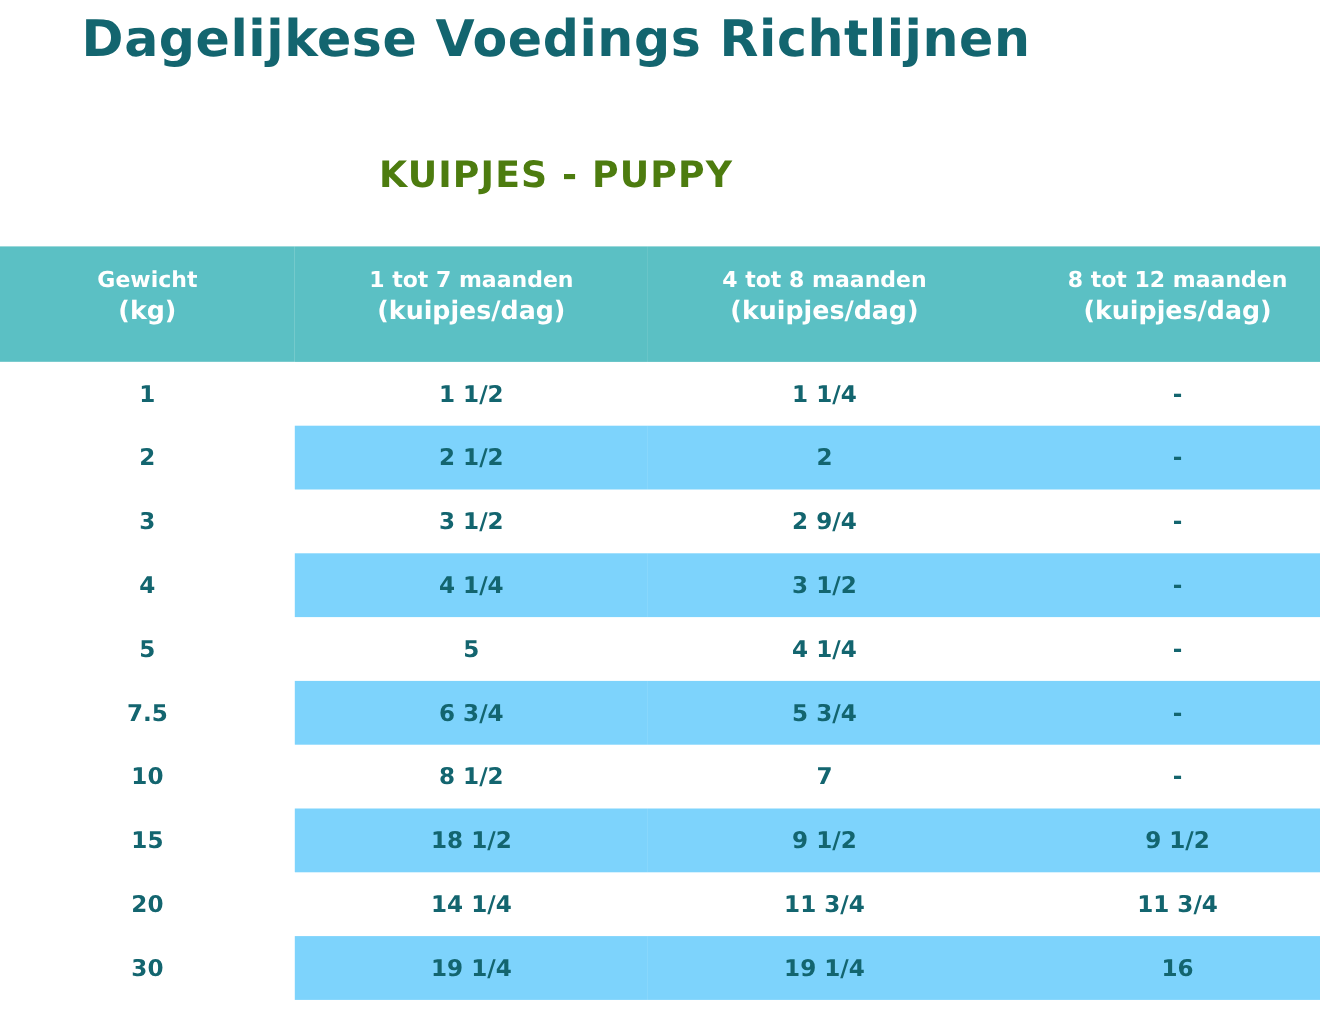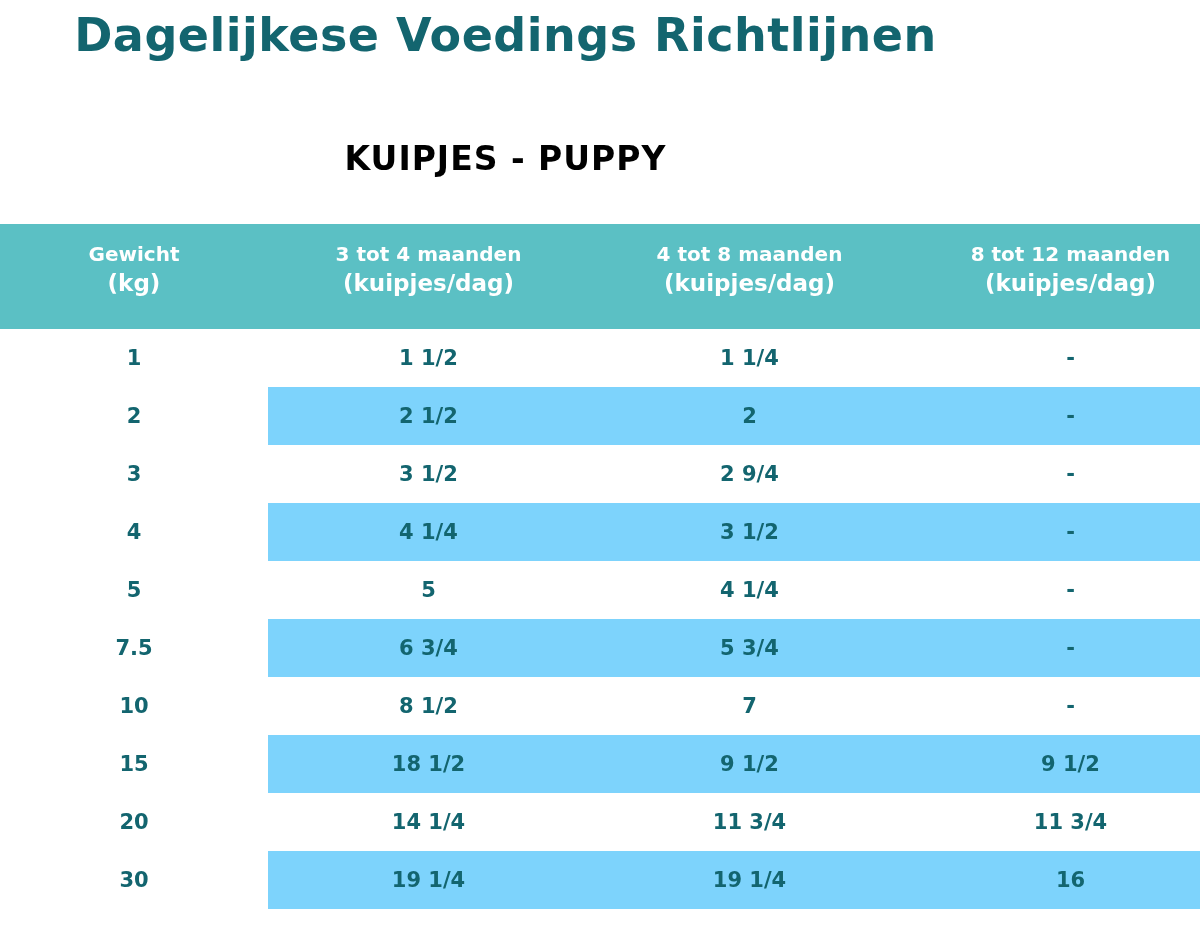--- a/index.html
+++ b/index.html
@@ -25,21 +25,21 @@
     font-weight: bold;
     color: #13656f;
     letter-spacing: 0.5px;
     padding-top: 10px;
     line-height: 1.1;
   }
   .sub-title {
     text-align: center;
     font-size: 33px;
     font-weight: bold;
-    color: #000000;
+    color: #4d7c0f;
     letter-spacing: 1px;
     margin-top: 78px;
   }
   table.feeding-table {
     width: 1200px;
     border-collapse: collapse;
     margin-top: 46px;
     table-layout: fixed;
   }
   table.feeding-table thead th {
@@ -85,21 +85,21 @@
   <div class="sub-title">KUIPJES - PUPPY</div>
 
   <table class="feeding-table">
     <thead>
       <tr>
         <th class="col-weight">
           <span>Gewicht</span>
           <span class="unit">(kg)</span>
         </th>
         <th class="col-period">
-          <span>3 tot 4 maanden</span>
+          <span>1 tot 7 maanden</span>
           <span class="unit">(kuipjes/dag)</span>
         </th>
         <th class="col-period">
           <span>4 tot 8 maanden</span>
           <span class="unit">(kuipjes/dag)</span>
         </th>
         <th class="col-period">
           <span>8 tot 12 maanden</span>
           <span class="unit">(kuipjes/dag)</span>
         </th>

